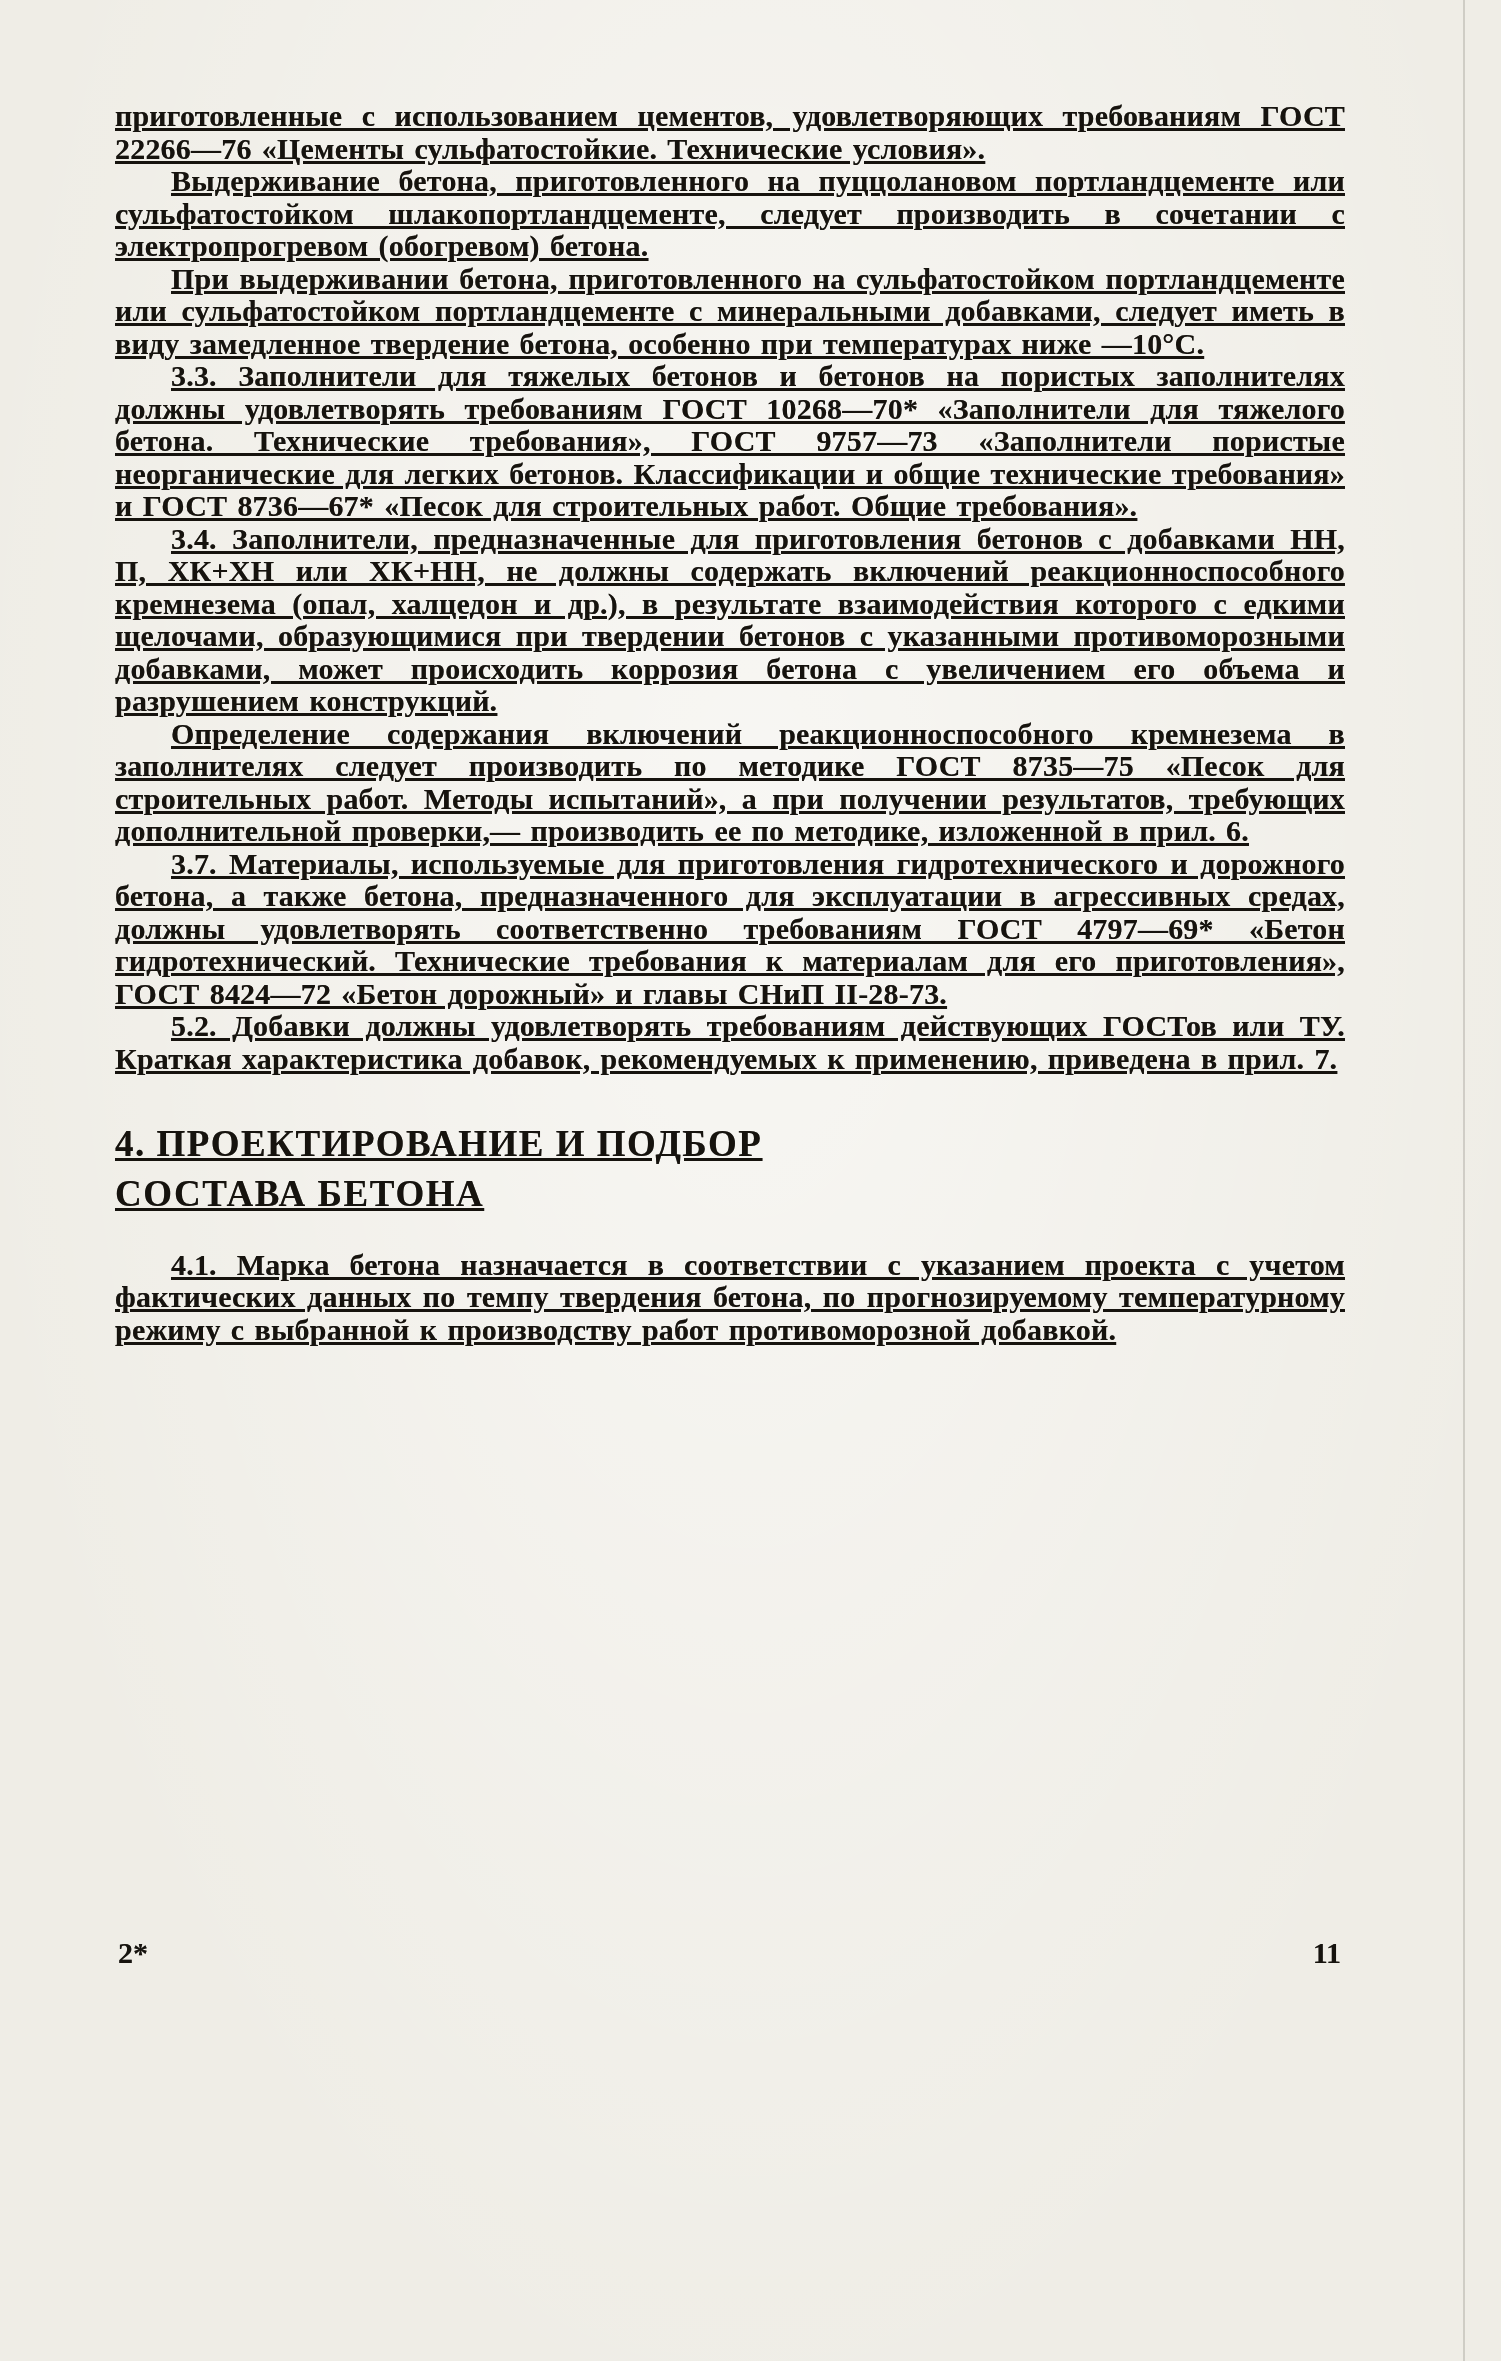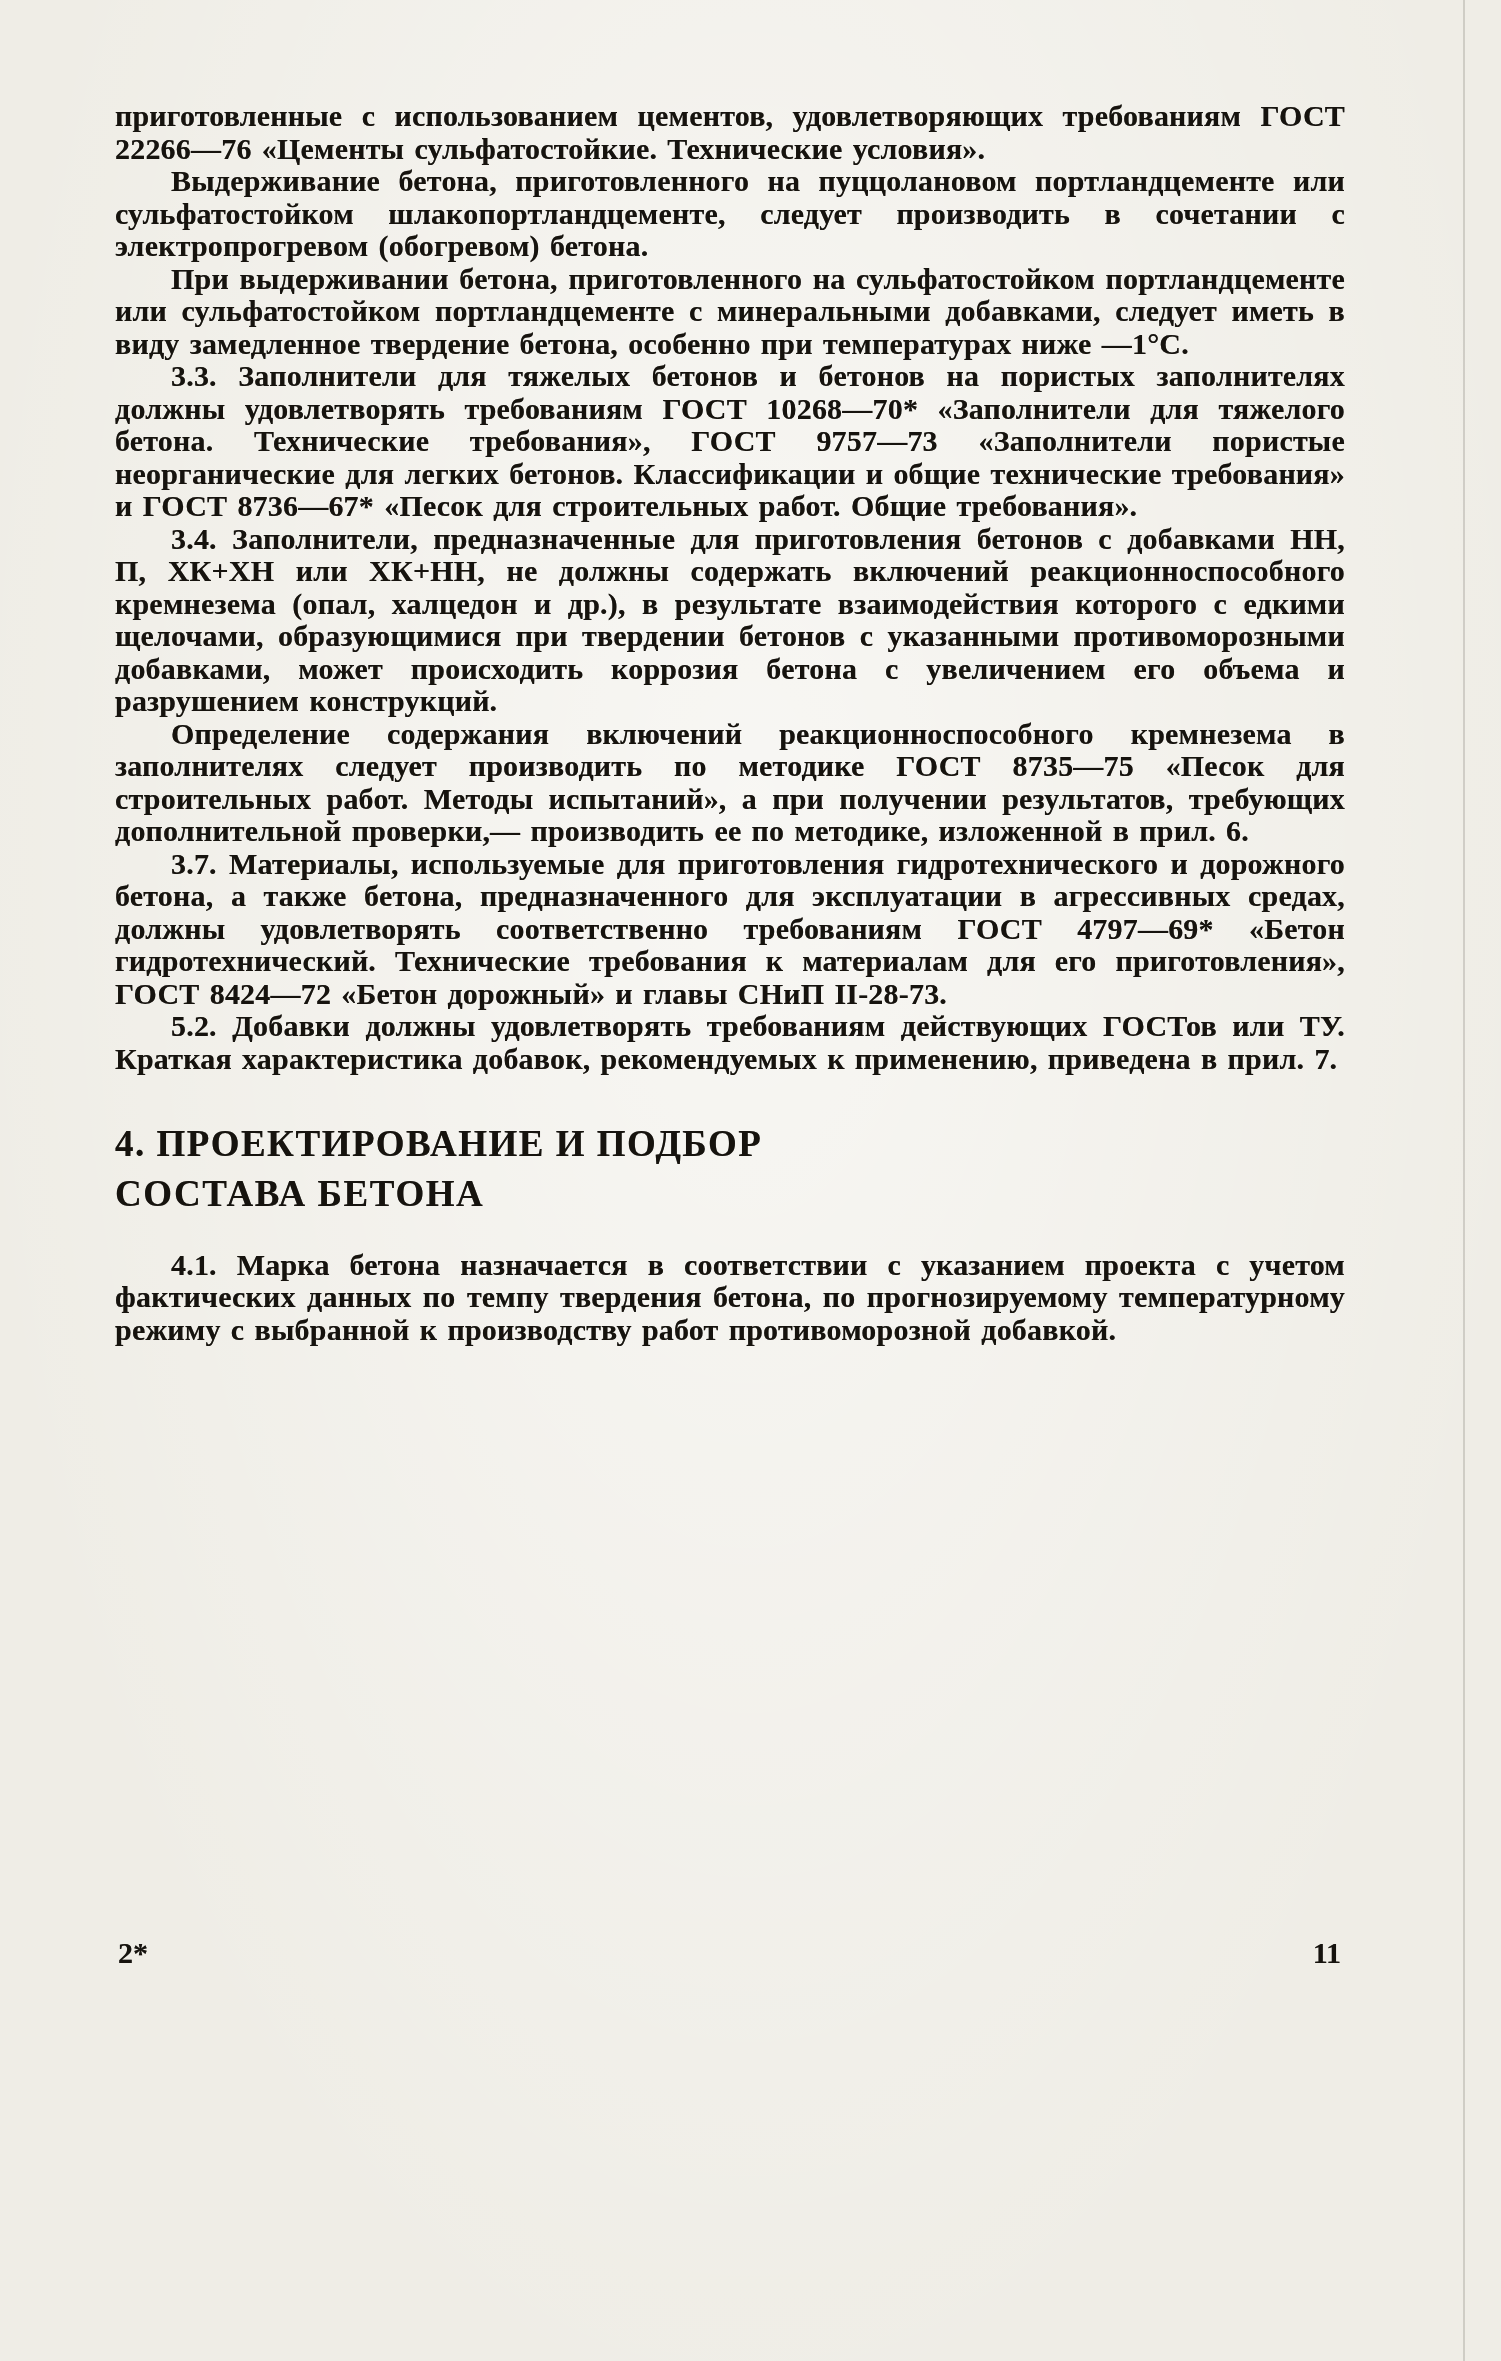--- a/index.html
+++ b/index.html
@@ -28,20 +28,21 @@
     bottom: 0;
     right: 36px;
     width: 2px;
     background: rgba(95, 92, 84, 0.22);
   }
   .text-block {
     position: absolute;
     left: 115px;
     top: 100px;
     width: 1230px;
+    text-decoration: underline;
   }
   p.para {
     margin: 0;
     font-size: 30px;
     line-height: 32.5px;
     font-weight: 700;
     text-align: justify;
     letter-spacing: 0.2px;
     word-spacing: 2.5px;
     text-shadow: 0 0 0.5px rgba(20, 17, 12, 0.55);
@@ -75,21 +76,21 @@
 <body>
 
 <div class="page">
 
   <div class="scan-edge-line"></div>
 
   <div class="text-block">
 
     <p class="para">приготовленные с использованием цементов, удовлетворяющих требованиям ГОСТ 22266—76 «Цементы сульфатостойкие. Технические условия».</p>
     <p class="para indent">Выдерживание бетона, приготовленного на пуццолановом портландцементе или сульфатостойком шлакопортландцементе, следует производить в сочетании с электропрогревом (обогревом) бетона.</p>
-    <p class="para indent">При выдерживании бетона, приготовленного на сульфатостойком портландцементе или сульфатостойком портландцементе с минеральными добавками, следует иметь в виду замедленное твердение бетона, особенно при температурах ниже —1°С.</p>
+    <p class="para indent">При выдерживании бетона, приготовленного на сульфатостойком портландцементе или сульфатостойком портландцементе с минеральными добавками, следует иметь в виду замедленное твердение бетона, особенно при температурах ниже —10°С.</p>
     <p class="para indent">3.3. Заполнители для тяжелых бетонов и бетонов на пористых заполнителях должны удовлетворять требованиям ГОСТ 10268—70* «Заполнители для тяжелого бетона. Технические требования», ГОСТ 9757—73 «Заполнители пористые неорганические для легких бетонов. Классификации и общие технические требования» и ГОСТ 8736—67* «Песок для строительных работ. Общие требования».</p>
     <p class="para indent">3.4. Заполнители, предназначенные для приготовления бетонов с добавками НН, П, ХК+ХН или ХК+НН, не должны содержать включений реакционноспособного кремнезема (опал, халцедон и др.), в результате взаимодействия которого с едкими щелочами, образующимися при твердении бетонов с указанными противоморозными добавками, может происходить коррозия бетона с увеличением его объема и разрушением конструкций.</p>
     <p class="para indent">Определение содержания включений реакционноспособного кремнезема в заполнителях следует производить по методике ГОСТ 8735—75 «Песок для строительных работ. Методы испытаний», а при получении результатов, требующих дополнительной проверки,— производить ее по методике, изложенной в прил. 6.</p>
     <p class="para indent">3.7. Материалы, используемые для приготовления гидротехнического и дорожного бетона, а также бетона, предназначенного для эксплуатации в агрессивных средах, должны удовлетворять соответственно требованиям ГОСТ 4797—69* «Бетон гидротехнический. Технические требования к материалам для его приготовления», ГОСТ 8424—72 «Бетон дорожный» и главы СНиП II-28-73.</p>
     <p class="para indent">5.2. Добавки должны удовлетворять требованиям действующих ГОСТов или ТУ. Краткая характеристика добавок, рекомендуемых к применению, приведена в прил. 7.</p>
 
     <h2 class="heading">
       <span>4. ПРОЕКТИРОВАНИЕ И ПОДБОР</span>
       <br>
       <span>СОСТАВА БЕТОНА</span>

